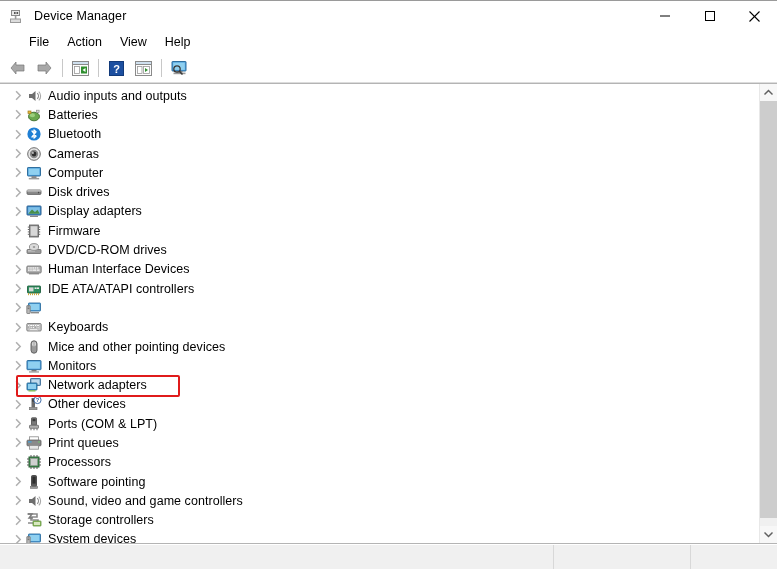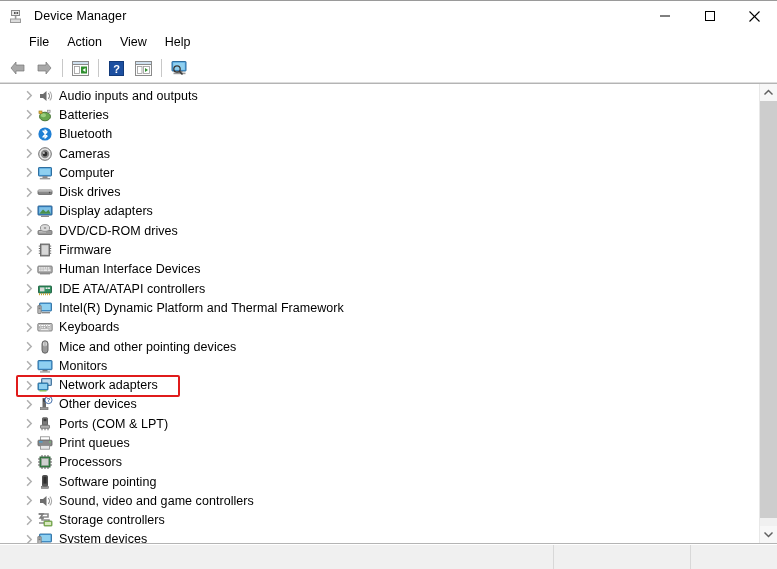--- a/index.html
+++ b/index.html
@@ -120,21 +120,21 @@
   .treepane {
     flex: 1 1 auto;
     position: relative;
     overflow: hidden;
     padding-top: 2px;
   }
   .row {
     height: 19.3px;
     display: flex;
     align-items: center;
-    padding-left: 21px;
+    padding-left: 10px;
     position: relative;
   }
   .chev {
     width: 16px;
     min-width: 16px;
     display: flex;
     align-items: center;
     justify-content: center;
   }
   .chev svg { display: block; }
@@ -438,51 +438,51 @@
           <span class="lbl">Display adapters</span>
         </div>
         <div class="row">
           <span class="chev">
             <svg width="9" height="11" viewBox="0 0 9 11">
               <path d="M2.6 1.8 L6.2 5.5 L2.6 9.2" fill="none" stroke="#b0b0b0" stroke-width="1.5" stroke-linecap="square" stroke-linejoin="miter"></path>
             </svg>
           </span>
           <span class="icn">
             <svg width="16" height="16" viewBox="0 0 16 16">
-              <rect x="1" y="7.5" width="14" height="4" rx="0.8" fill="#9a9a9a" stroke="#6a6a6a" stroke-width="0.8"></rect>
-              <rect x="2" y="8.4" width="7" height="1" fill="#d8d8d8"></rect>
-              <ellipse cx="8" cy="5" rx="4.6" ry="3.4" fill="#dcdcdc" stroke="#8a8a8a" stroke-width="0.9"></ellipse>
-              <ellipse cx="8" cy="5" rx="1.3" ry="1" fill="#9a9a9a"></ellipse>
-            </svg>
-          </span>
-          <span class="lbl">DVD/CD-ROM drives</span>
-        </div>
-        <div class="row">
-          <span class="chev">
-            <svg width="9" height="11" viewBox="0 0 9 11">
-              <path d="M2.6 1.8 L6.2 5.5 L2.6 9.2" fill="none" stroke="#b0b0b0" stroke-width="1.5" stroke-linecap="square" stroke-linejoin="miter"></path>
-            </svg>
-          </span>
-          <span class="icn">
-            <svg width="16" height="16" viewBox="0 0 16 16">
               <rect x="3.5" y="2" width="9" height="12" fill="#8a8a8a" stroke="#5a5a5a" stroke-width="0.8"></rect>
               <rect x="4.6" y="3.2" width="6.8" height="9.6" fill="#d8d8d8"></rect>
               <g fill="#6a6a6a">
                 <rect x="1.8" y="3.6" width="1.8" height="1"></rect>
                 <rect x="1.8" y="6" width="1.8" height="1"></rect>
                 <rect x="1.8" y="8.4" width="1.8" height="1"></rect>
                 <rect x="1.8" y="10.8" width="1.8" height="1"></rect>
                 <rect x="12.4" y="3.6" width="1.8" height="1"></rect>
                 <rect x="12.4" y="6" width="1.8" height="1"></rect>
                 <rect x="12.4" y="8.4" width="1.8" height="1"></rect>
                 <rect x="12.4" y="10.8" width="1.8" height="1"></rect>
               </g>
             </svg>
           </span>
           <span class="lbl">Firmware</span>
+        </div>
+        <div class="row">
+          <span class="chev">
+            <svg width="9" height="11" viewBox="0 0 9 11">
+              <path d="M2.6 1.8 L6.2 5.5 L2.6 9.2" fill="none" stroke="#b0b0b0" stroke-width="1.5" stroke-linecap="square" stroke-linejoin="miter"></path>
+            </svg>
+          </span>
+          <span class="icn">
+            <svg width="16" height="16" viewBox="0 0 16 16">
+              <rect x="1" y="7.5" width="14" height="4" rx="0.8" fill="#9a9a9a" stroke="#6a6a6a" stroke-width="0.8"></rect>
+              <rect x="2" y="8.4" width="7" height="1" fill="#d8d8d8"></rect>
+              <ellipse cx="8" cy="5" rx="4.6" ry="3.4" fill="#dcdcdc" stroke="#8a8a8a" stroke-width="0.9"></ellipse>
+              <ellipse cx="8" cy="5" rx="1.3" ry="1" fill="#9a9a9a"></ellipse>
+            </svg>
+          </span>
+          <span class="lbl">DVD/CD-ROM drives</span>
         </div>
         <div class="row">
           <span class="chev">
             <svg width="9" height="11" viewBox="0 0 9 11">
               <path d="M2.6 1.8 L6.2 5.5 L2.6 9.2" fill="none" stroke="#b0b0b0" stroke-width="1.5" stroke-linecap="square" stroke-linejoin="miter"></path>
             </svg>
           </span>
           <span class="icn">
             <svg width="16" height="16" viewBox="0 0 16 16">
               <rect x="0.8" y="5" width="14.4" height="7" rx="1" fill="#b0b0b0" stroke="#707070" stroke-width="0.8"></rect>
@@ -535,21 +535,20 @@
           <span class="icn">
             <svg width="16" height="16" viewBox="0 0 16 16">
               <rect x="2.5" y="3" width="12" height="8" rx="0.6" fill="#4ea0dd" stroke="#2f6f9f" stroke-width="0.9"></rect>
               <rect x="3.6" y="4" width="9.8" height="6" fill="#8fd0f0"></rect>
               <rect x="0.8" y="5.5" width="3.4" height="8" rx="0.5" fill="#b8b8b8" stroke="#777" stroke-width="0.8"></rect>
               <rect x="1.6" y="6.5" width="1.8" height="0.9" fill="#6a6a6a"></rect>
               <rect x="1.6" y="8.2" width="1.8" height="0.9" fill="#6a6a6a"></rect>
               <rect x="5" y="12" width="8" height="1.4" fill="#8a8a8a"></rect>
             </svg>
           </span>
-          <span class="lbl">Intel(R) Dynamic Platform and Thermal Framework</span>
         </div>
         <div class="row">
           <span class="chev">
             <svg width="9" height="11" viewBox="0 0 9 11">
               <path d="M2.6 1.8 L6.2 5.5 L2.6 9.2" fill="none" stroke="#b0b0b0" stroke-width="1.5" stroke-linecap="square" stroke-linejoin="miter"></path>
             </svg>
           </span>
           <span class="icn">
             <svg width="16" height="16" viewBox="0 0 16 16">
               <rect x="0.8" y="4.5" width="14.4" height="7.5" rx="1" fill="#c8c8c8" stroke="#707070" stroke-width="0.8"></rect>

